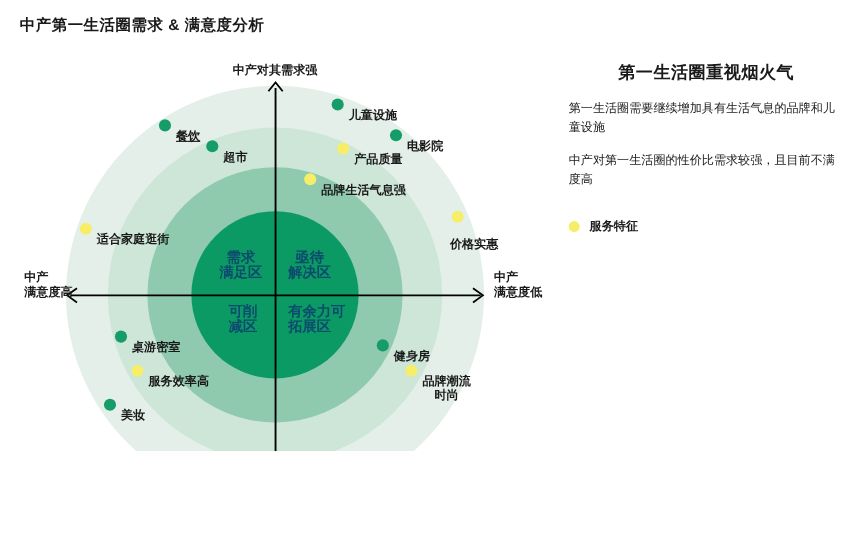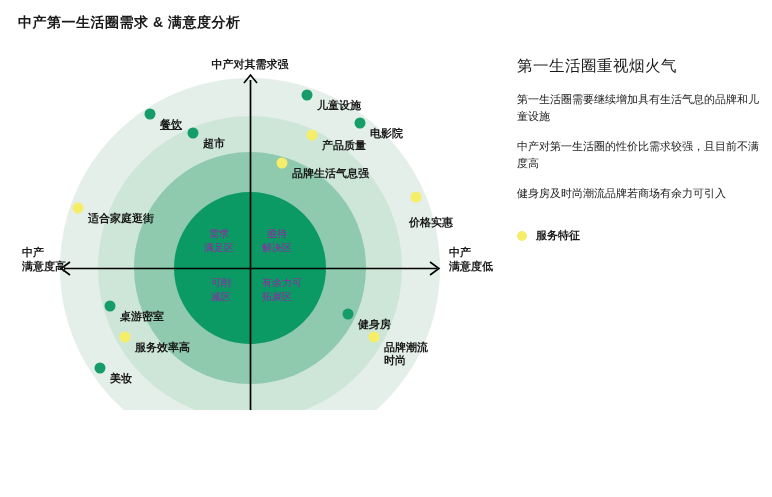--- a/index.html
+++ b/index.html
@@ -10,30 +10,30 @@
   .page-title{position:absolute;left:18px;top:14px;font-size:14px;font-weight:700;letter-spacing:.5px;}
   
   #rings-layer,#points-layer{position:absolute;left:0;top:0;width:772px;height:497px;}
   .ring{position:absolute;border-radius:50%;}
   #axes{position:absolute;left:0;top:0;}
   .axis-label{position:absolute;font-size:11px;font-weight:700;line-height:14px;white-space:pre-line;}
   .axis-top{left:250px;top:57px;transform:translateX(-50%);}
   .axis-bottom{left:250px;top:463px;transform:translateX(-50%);}
   .axis-left{left:22px;top:245px;}
   .axis-right{left:449px;top:245px;}
-  .quad-label{position:absolute;color:#a21caf;font-size:10px;font-weight:400;line-height:14px;white-space:pre-line;}
+  .quad-label{position:absolute;color:#0c4a6e;font-size:13px;font-weight:700;line-height:14px;white-space:pre-line;}
   .q-tl{left:190px;top:227px;width:58px;text-align:center;}
   .q-tr{left:262px;top:227px;text-align:center;}
   .q-bl{left:196px;top:276px;width:50px;text-align:center;}
   .q-br{left:262px;top:276px;text-align:left;}
   .pt-dot{position:absolute;width:11px;height:11px;border-radius:50%;transform:translate(-50%,-50%);}
   .pt-label{position:absolute;font-size:11px;font-weight:700;line-height:13px;white-space:pre-line;margin-top:11px;}
   
   .panel{position:absolute;left:517px;top:56px;width:250px;}
-  .panel h2{margin:0 0 14px 0;font-size:15.5px;font-weight:400;letter-spacing:.5px;}
+  .panel h2{margin:0 0 14px 0;font-size:15.5px;font-weight:700;letter-spacing:.5px;text-align:center;}
   .panel p{margin:0 0 13px 0;font-size:11px;line-height:1.55;}
   .legend{margin-top:26px;}
   .legend-item{display:flex;align-items:center;margin-bottom:12px;}
   .legend-dot{width:10px;height:10px;border-radius:50%;margin-right:9px;flex:0 0 auto;}
   .legend-label{font-size:11px;font-weight:700;}
 </style>
 </head>
 <body>
 
 <div id="canvas">
@@ -91,29 +91,28 @@
       <span class="pt-label" style="left: 322px; top: 128px;">产品质量</span>
       <span class="pt-dot" style="left: 282px; top: 163px; background: rgb(246, 238, 104);"></span>
       <span class="pt-label" style="left: 292px; top: 156px;">品牌生活气息强</span>
       <span class="pt-dot" style="left: 78px; top: 208px; background: rgb(246, 238, 104);"></span>
       <span class="pt-label" style="left: 88px; top: 201px;">适合家庭逛街</span>
       <span class="pt-dot" style="left: 416px; top: 197px; background: rgb(246, 238, 104);"></span>
       <span class="pt-label" style="left: 409px; top: 205px;">价格实惠</span>
       <span class="pt-dot" style="left: 125px; top: 337px; background: rgb(246, 238, 104);"></span>
       <span class="pt-label" style="left: 135px; top: 330px;">服务效率高</span>
       <span class="pt-dot" style="left: 374px; top: 337px; background: rgb(246, 238, 104);"></span>
-      <span class="pt-label" style="left: 384px; top: 330px;">品牌潮流
+      <span class="pt-label" style="left: 384px; top: 330px; text-align: center;">品牌潮流
 时尚</span>
     </div>
 
   <div class="panel">
     <h2>第一生活圈重视烟火气</h2>
     <p>第一生活圈需要继续增加具有生活气息的品牌和儿童设施</p>
     <p>中产对第一生活圈的性价比需求较强，且目前不满度高</p>
-    <p>健身房及时尚潮流品牌若商场有余力可引入</p>
     <div class="legend" id="legend">
         <div class="legend-item">
           <span class="legend-dot" style="background: rgb(246, 238, 104);"></span>
           <span class="legend-label">服务特征</span>
         </div>
       </div>
   </div>
 
 </div>
 

